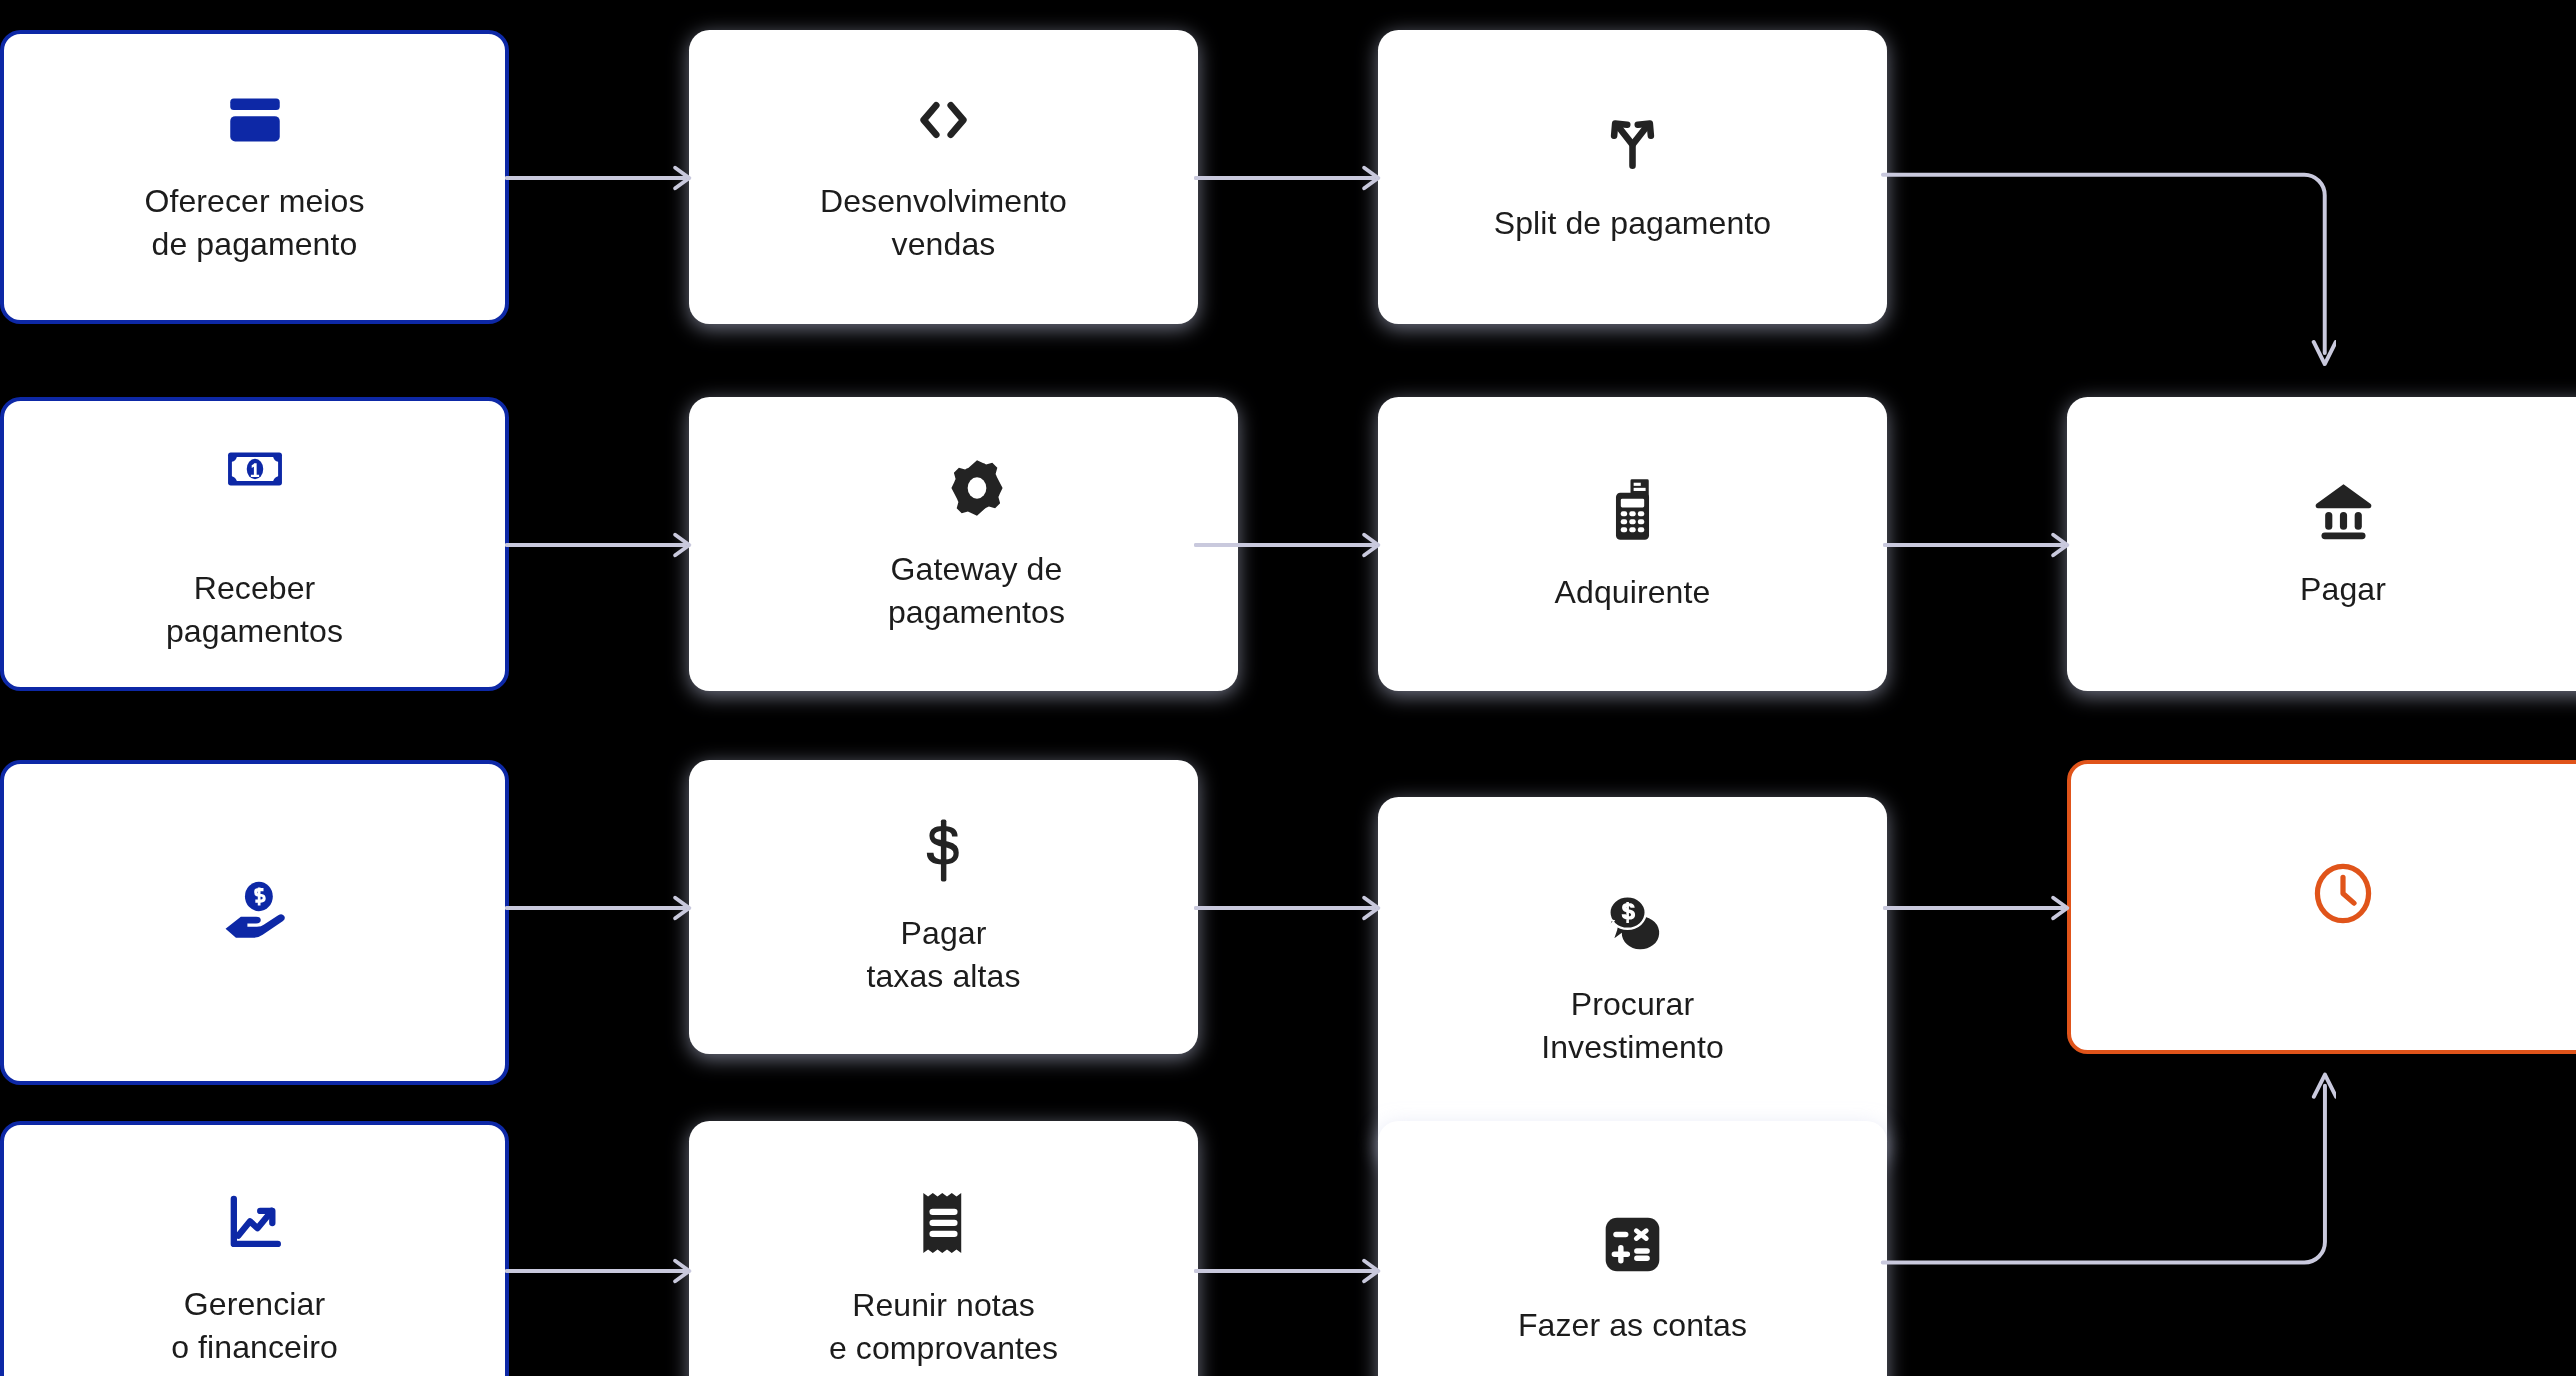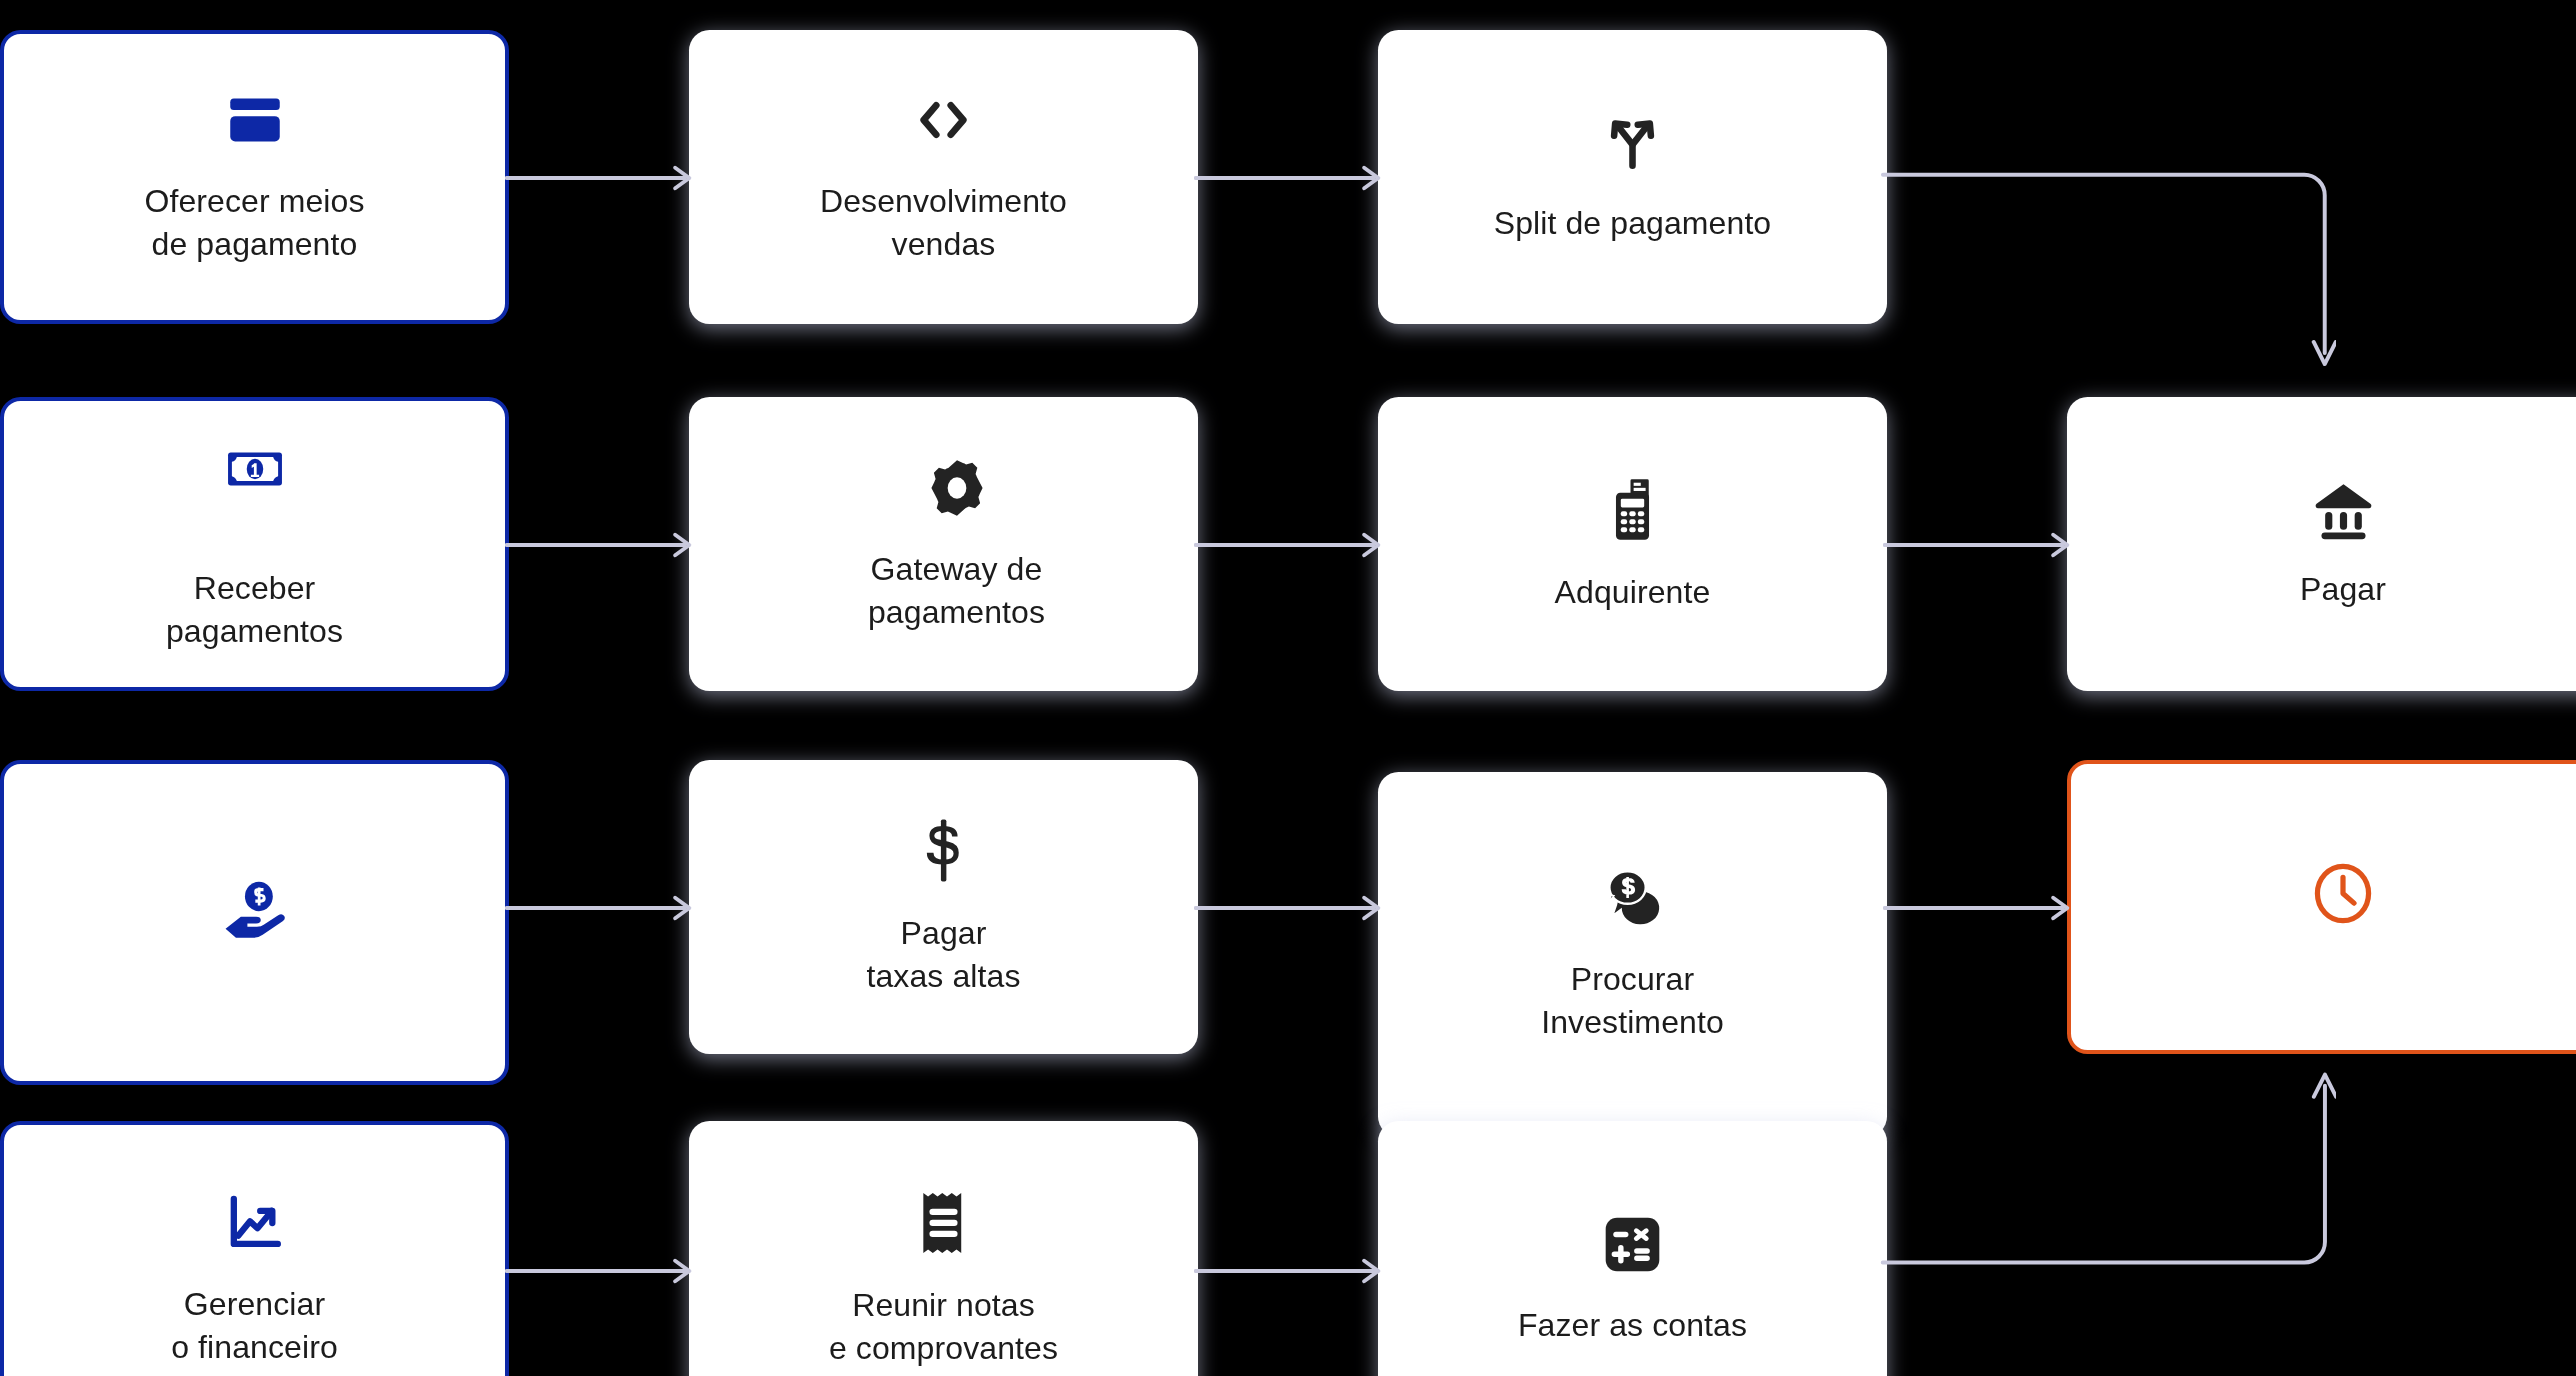--- a/index.html
+++ b/index.html
@@ -22,27 +22,27 @@
 
   .harrow{position:absolute;height:32px;display:block;}
   .elbow{position:absolute;display:block;}
 
   
   .c-r1c1{left:0px;  top:-6.3px;  width:509px; height:294px;}
   .c-r1c2{left:689px;top:-6.3px;  width:509px; height:294px;}
   .c-r1c3{left:1378px;top:-6.3px; width:509px; height:294px;}
 
   .c-r2c1{left:0px;  top:361px; width:509px; height:294px;gap:38px;}
-  .c-r2c2{left:689px;top:361px; width:509px; height:294px;padding-left:26px;}
+  .c-r2c2{left:689px;top:361px; width:549px; height:294px;padding-left:26px;}
   .c-r2c3{left:1378px;top:361px;width:509px; height:294px;}
   .c-r2c4{left:2067px;top:361px;width:552px; height:294px;}
 
   .c-r3c1{left:0px;  top:724px; width:509px; height:325px;}
   .c-r3c2{left:689px;top:724px; width:509px; height:294px;}
-  .c-r3c3{left:1378px;top:736px;width:509px; height:365px;align-items:center;}
+  .c-r3c3{left:1378px;top:761px;width:509px; height:365px;align-items:center;}
   .c-r3c4{left:2067px;top:724px;width:552px; height:294px;}
 
   .c-r4c1{left:0px;  top:1085px;width:509px; height:316px;}
   .c-r4c2{left:689px;top:1085px;width:509px; height:316px;}
   .c-r4c3{left:1378px;top:1085px;width:509px;height:316px;}
 
   .a-r1a{left:505px; top:126px;width:193px;}
   .a-r1b{left:1194px;top:126px;width:193px;}
   .a-r2a{left:505px; top:493px;width:193px;}
   .a-r2b{left:1194px;top:493px;width:193px;}

